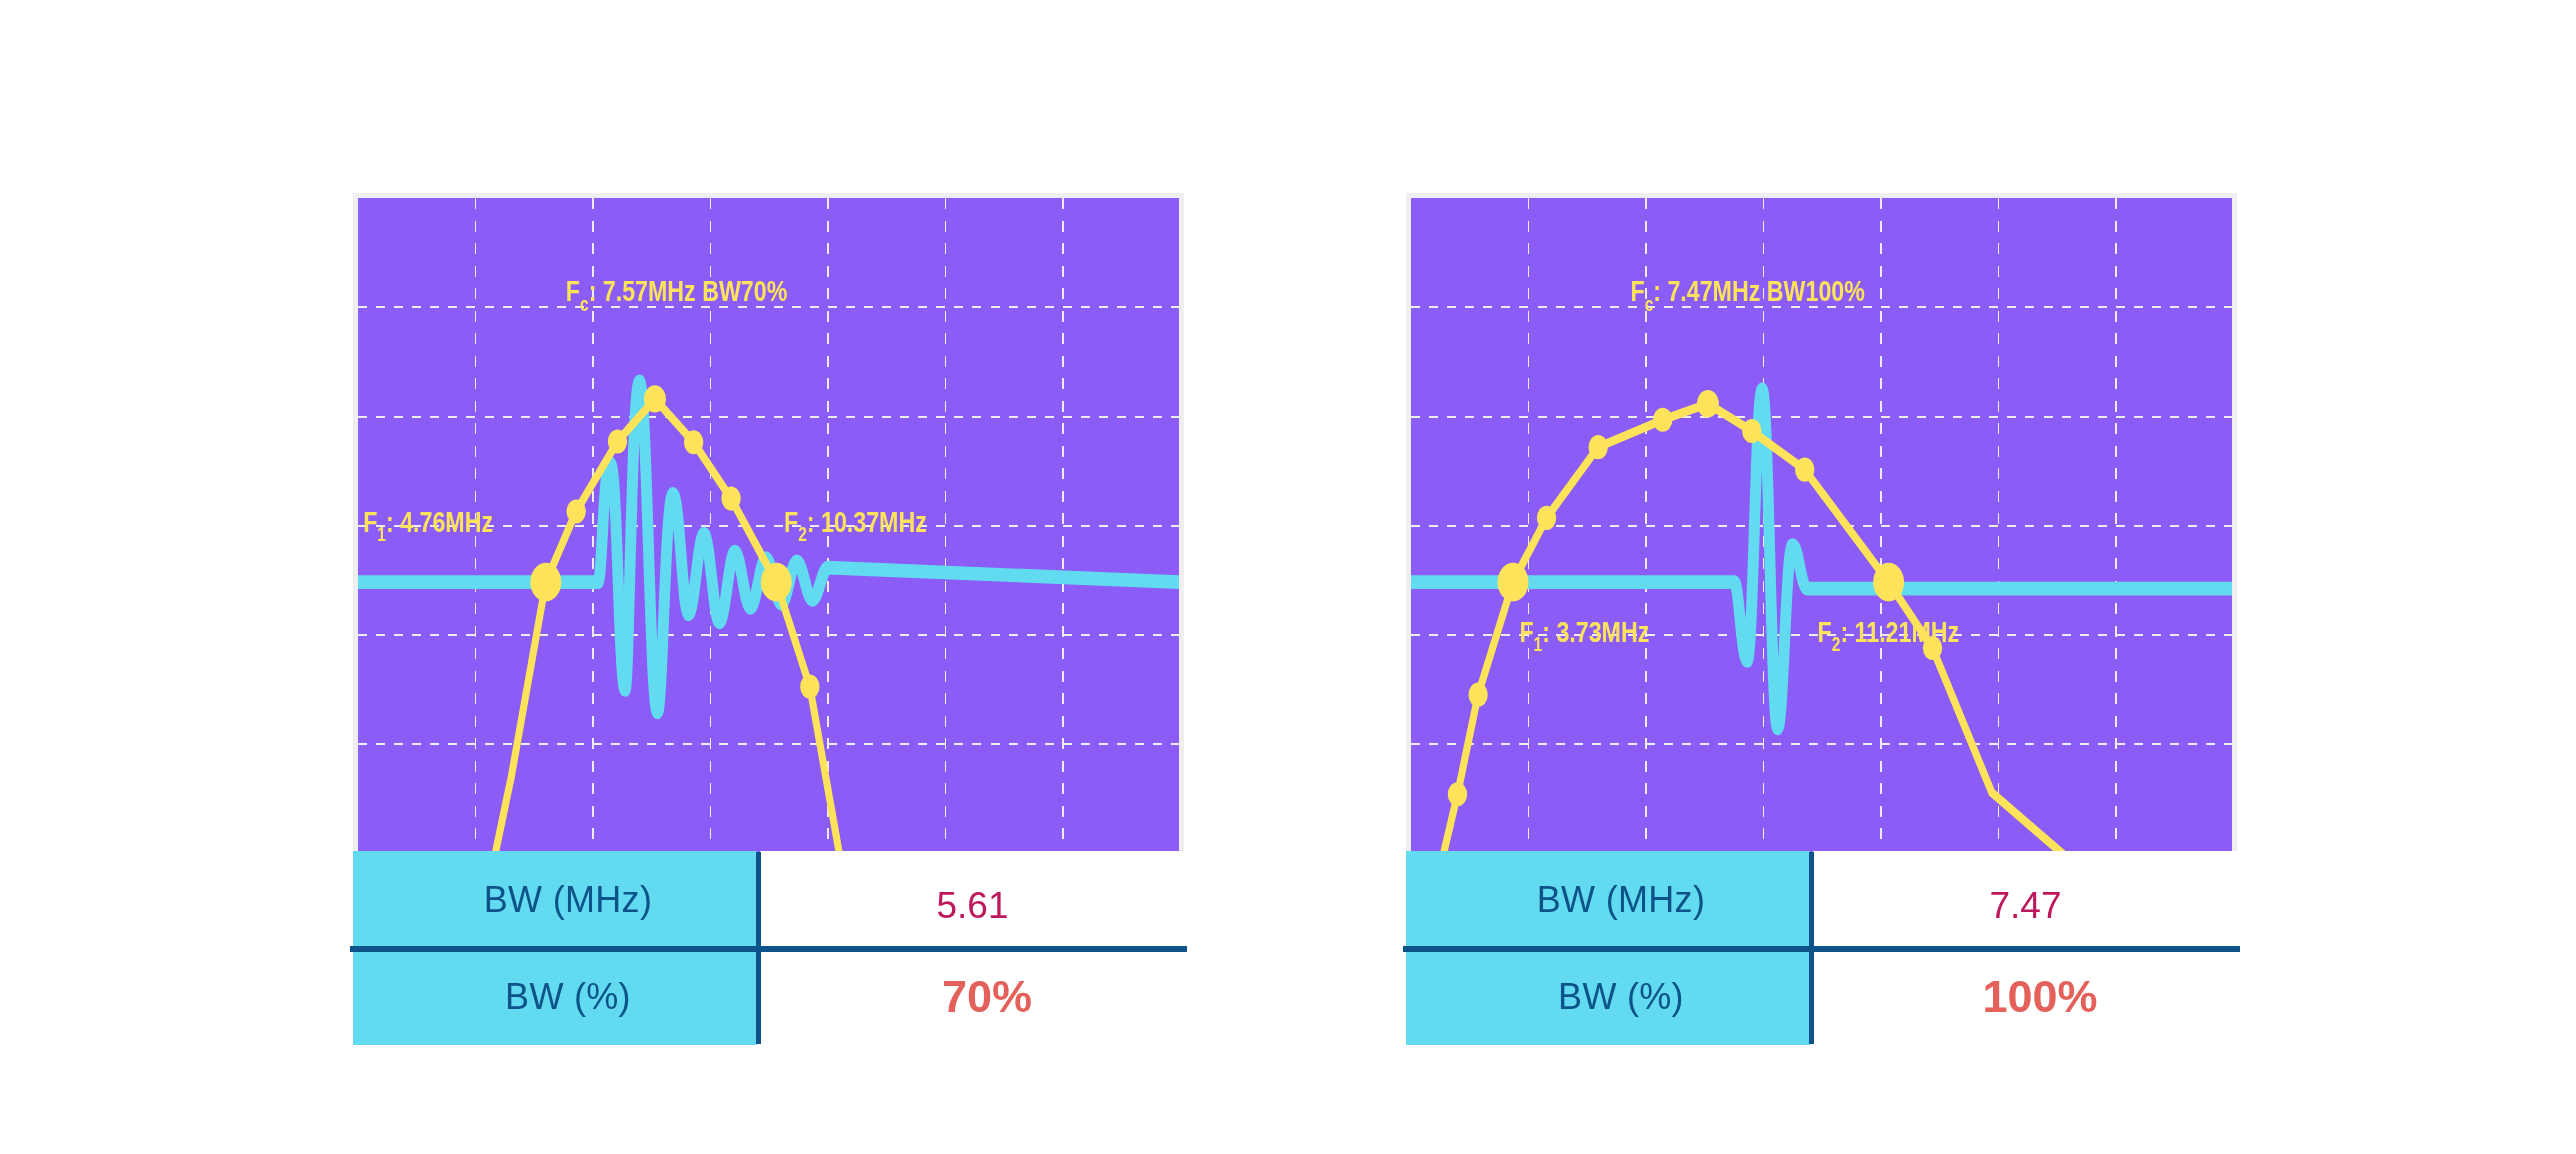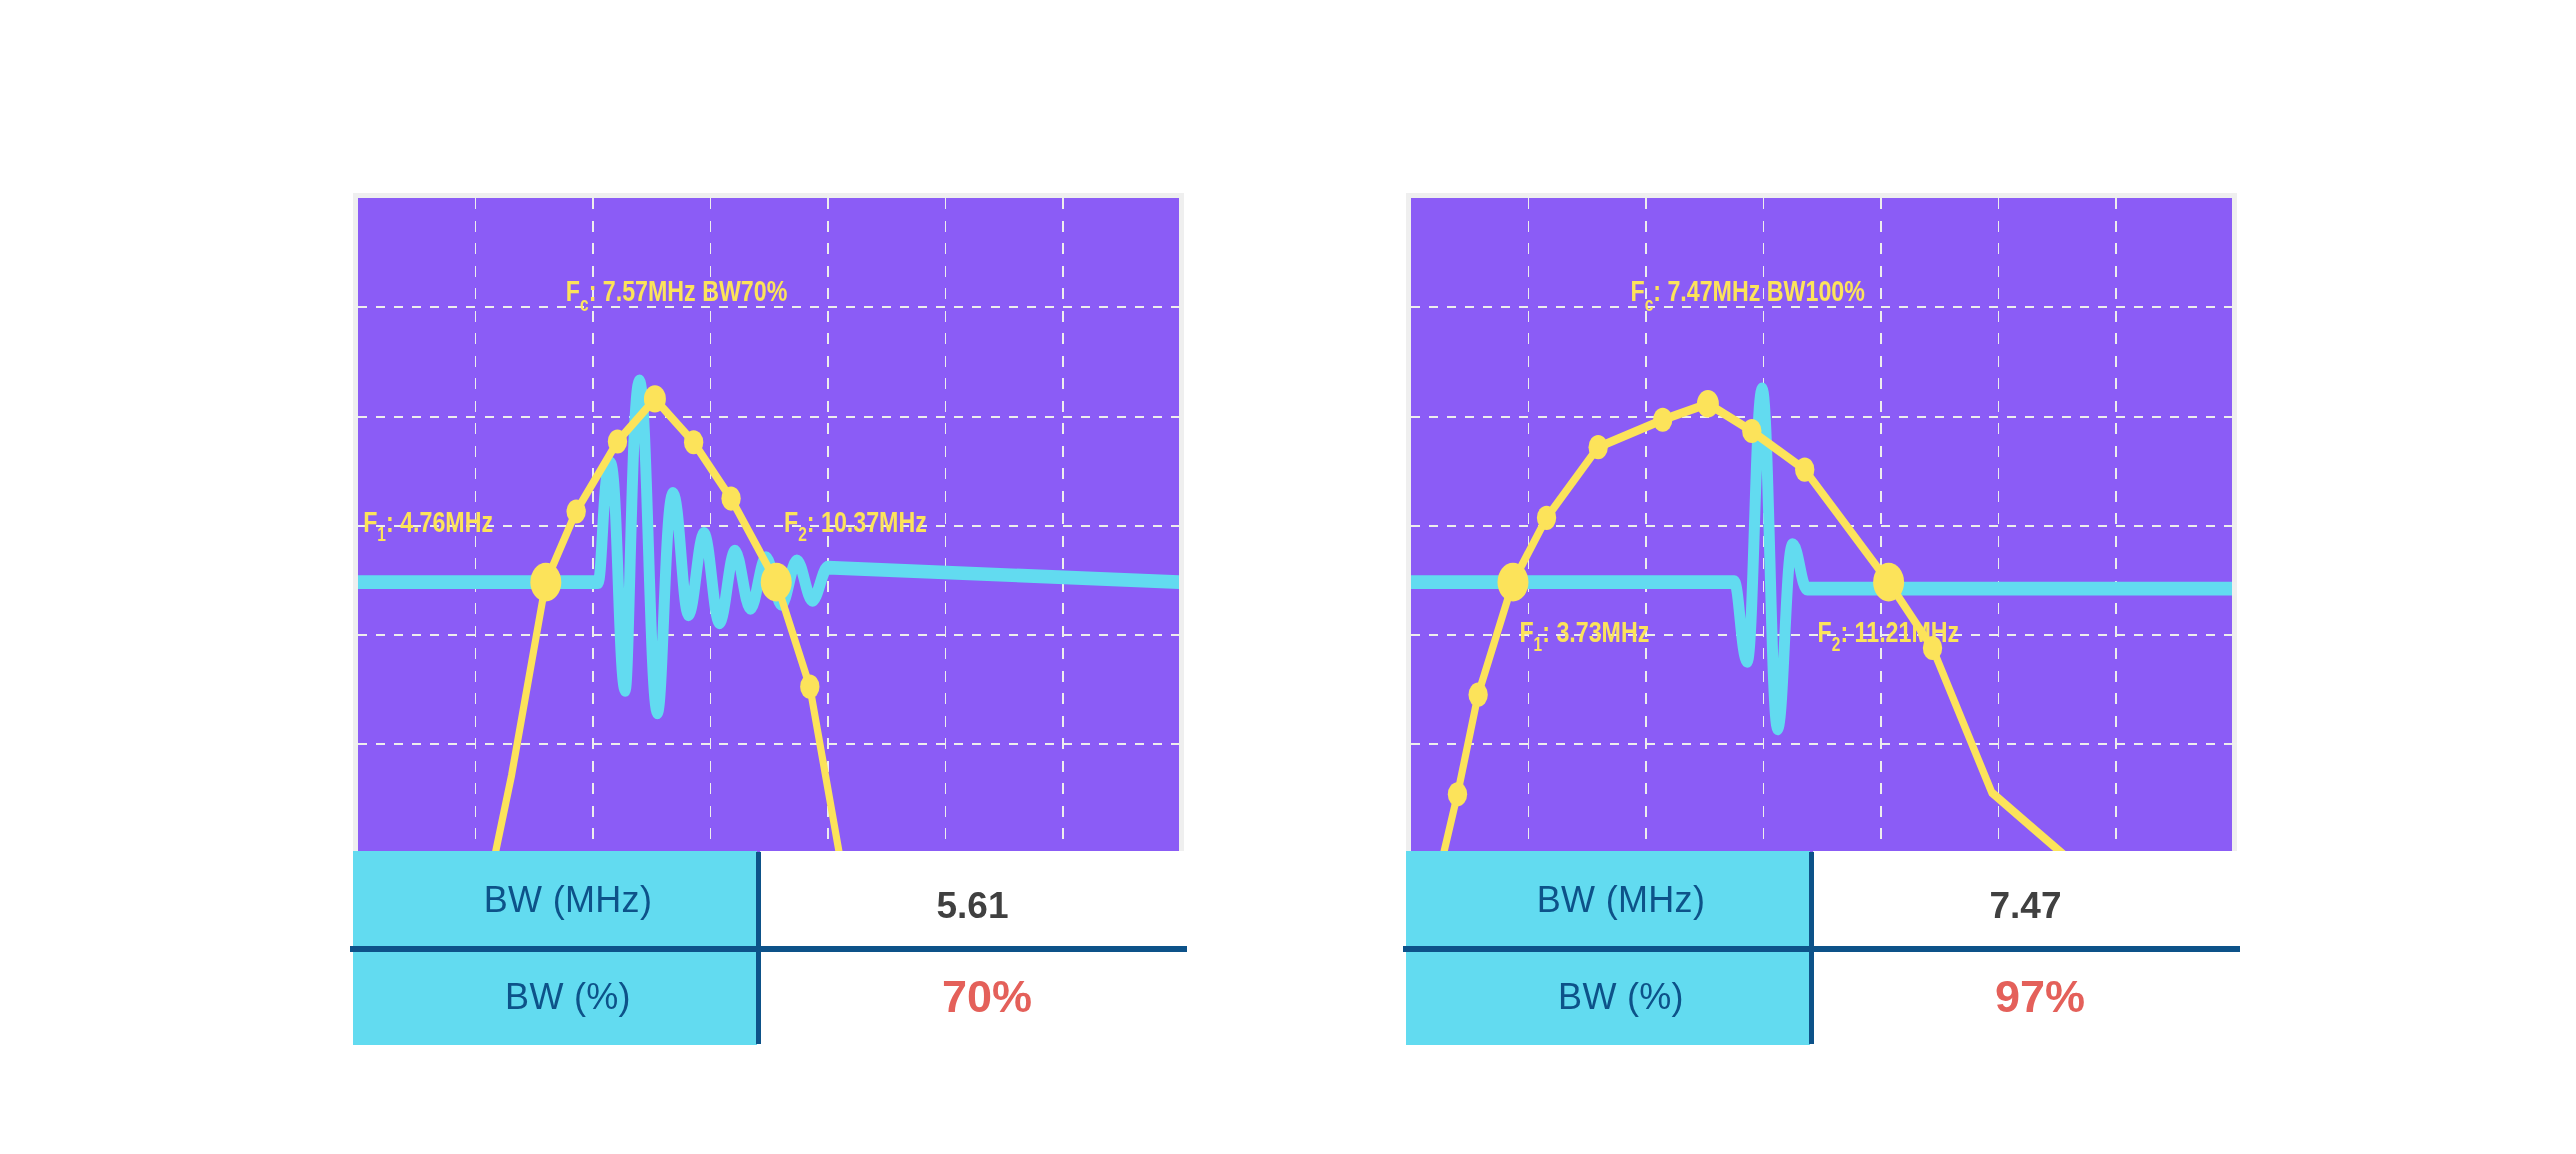--- a/index.html
+++ b/index.html
@@ -101,23 +101,23 @@
   .row2 { top: 97px; }
 
   .bw-label-text {
     color: #0d5289;
     font-size: 36px;
     font-weight: 400;
     letter-spacing: 0.3px;
     white-space: nowrap;
   }
   .bw-value-text {
-    color: #404040;
+    color: #be185d;
     font-size: 37px;
-    font-weight: 700;
+    font-weight: 400;
     white-space: nowrap;
     margin-top: 13px;
   }
   .bw-pct-text {
     color: #e4605a;
     font-size: 45px;
     font-weight: 700;
     white-space: nowrap;
     margin-left: 29px;
   }
@@ -312,21 +312,21 @@
         <span class="bw-label-text">BW (MHz)</span>
       </div>
       <div class="bw-cell value row1">
         <span class="bw-value-text">7.47</span>
       </div>
 
       <div class="bw-cell label row2">
         <span class="bw-label-text">BW (%)</span>
       </div>
       <div class="bw-cell value row2">
-        <span class="bw-pct-text">97%</span>
+        <span class="bw-pct-text">100%</span>
       </div>
 
       <div class="vline"></div>
       <div class="midline"></div>
     </div>
   </div>
 
 </div>
 
 

